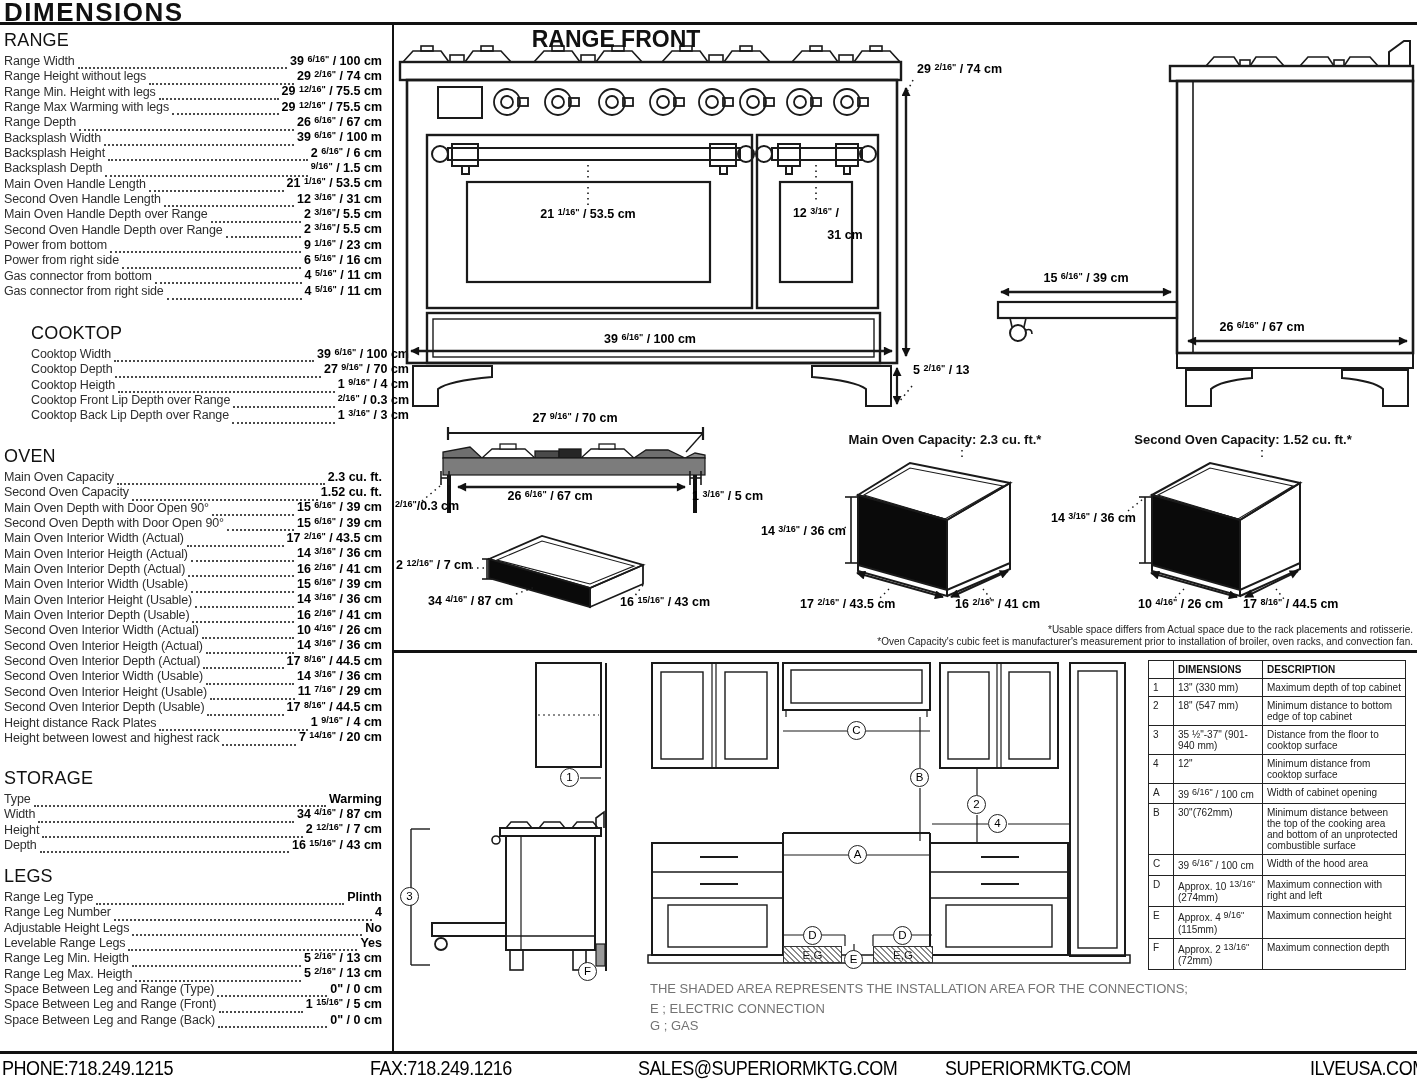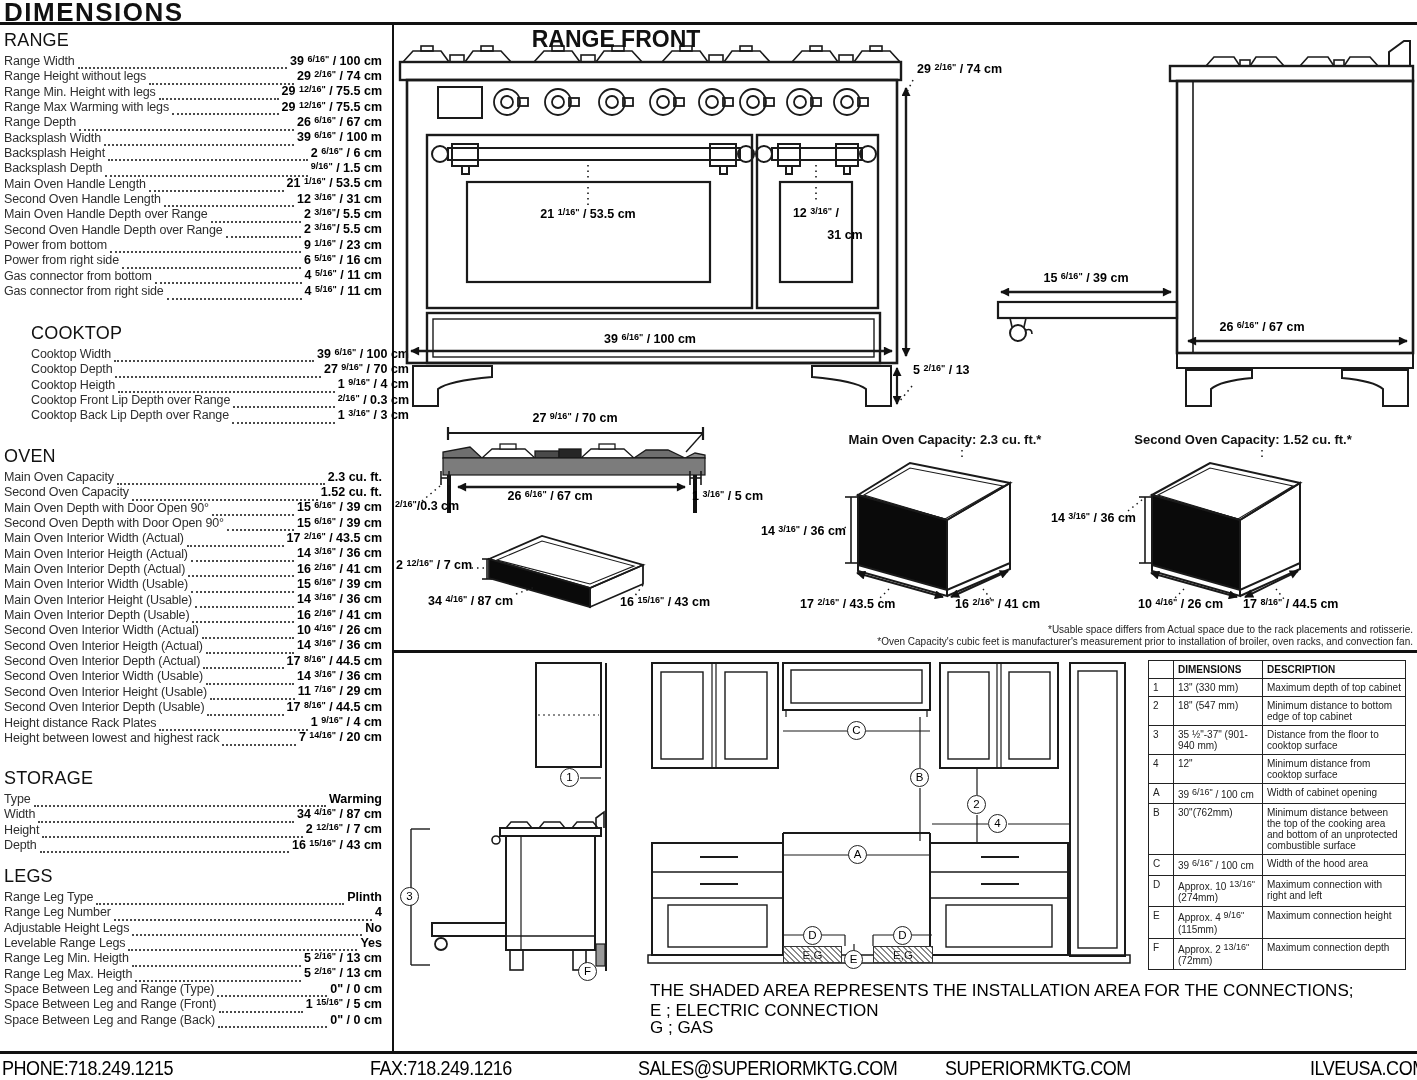--- a/index.html
+++ b/index.html
@@ -28,21 +28,21 @@
   .diag-title{position:absolute;font-size:23px;font-weight:800;text-align:center;color:#111;}
   .cap-title{position:absolute;font-size:13px;font-weight:800;text-align:center;color:#111;}
   .footnote{position:absolute;right:4px;font-size:10px;color:#222;text-align:right;white-space:nowrap;}
   
   .mk{position:absolute;width:19px;height:19px;border:1.6px solid #222;border-radius:50%;
       background:#fff;font-size:11.5px;line-height:16px;text-align:center;box-sizing:border-box;}
   .hatch{position:absolute;border:1px solid #333;box-sizing:border-box;
          background:repeating-linear-gradient(45deg,#fff 0 2.5px,#8a8a8a 2.5px 4px);
          display:flex;align-items:center;justify-content:center;font-size:11.5px;color:#111;
          text-shadow:0 0 2px #fff,0 0 2px #fff;}
-  .note-line{position:absolute;font-size:17px;color:#000000;white-space:nowrap;}
+  .note-line{position:absolute;font-size:13px;color:#737373;white-space:nowrap;}
   
   .ref-table{position:absolute;left:1148px;top:660px;width:258px;border-collapse:collapse;}
   .ref-table th,.ref-table td{border:1.5px solid #222;font-size:10px;padding:3px 4px;
       vertical-align:top;text-align:left;color:#222;}
   .ref-table th{font-weight:800;font-size:10px;color:#111;}
   .ref-table td.num{width:16px;text-align:left;}
   .ref-table td.dim{width:80px;}
   
   .footer-item{position:absolute;top:1057px;font-size:20px;letter-spacing:-.5px;color:#000;
                white-space:nowrap;transform:scaleX(.9);transform-origin:left center;}

